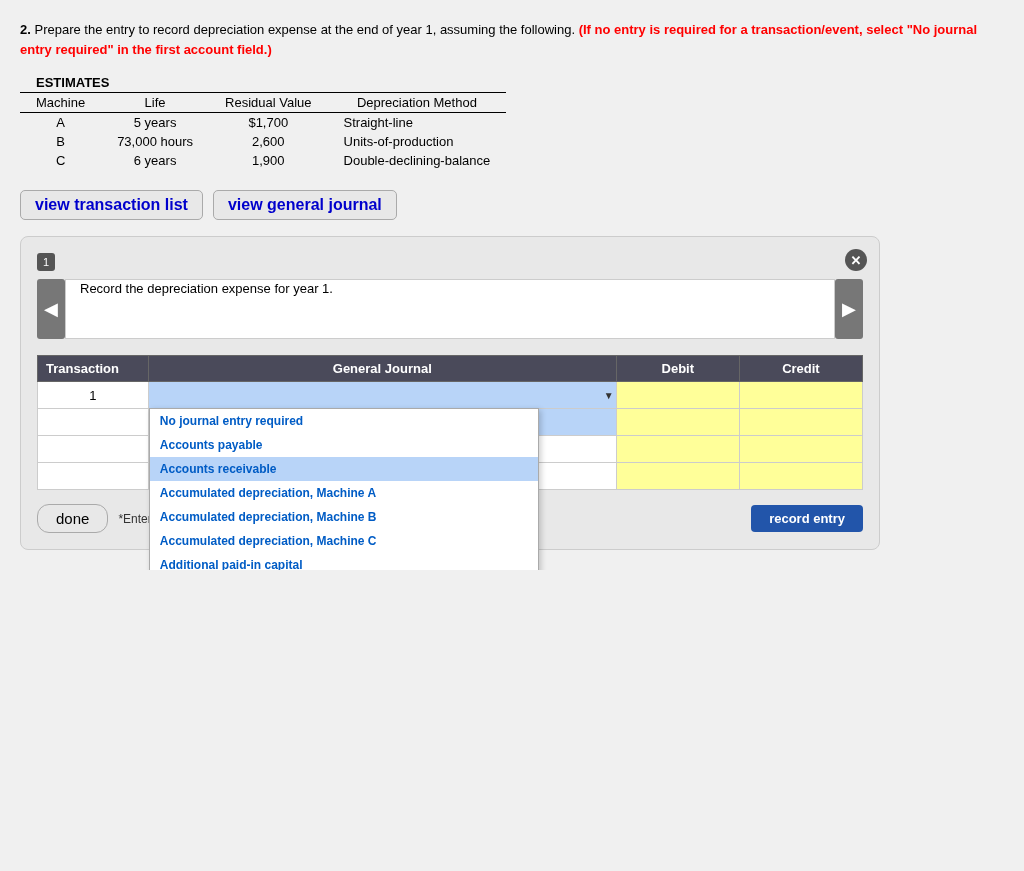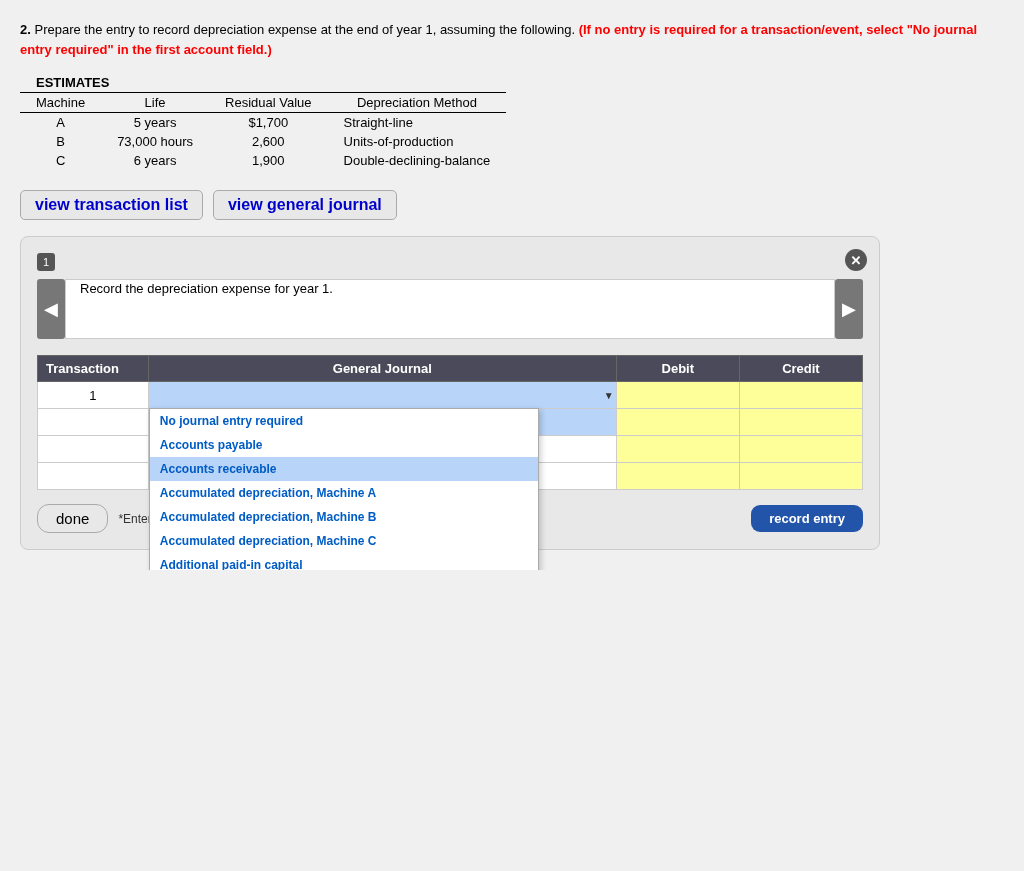--- a/index.html
+++ b/index.html
@@ -236,21 +236,21 @@
       font-size: 12px;
       color: #333;
       margin-left: 10px;
     }
 
     .record-entry-btn {
       padding: 6px 18px;
       background: #2255aa;
       color: #fff;
       border: none;
-      border-radius: 9px;
+      border-radius: 4px;
       cursor: pointer;
       font-size: 13px;
       font-weight: bold;
     }
 
     .table-wrapper {
       position: relative;
     }
   </style>
 </head>

